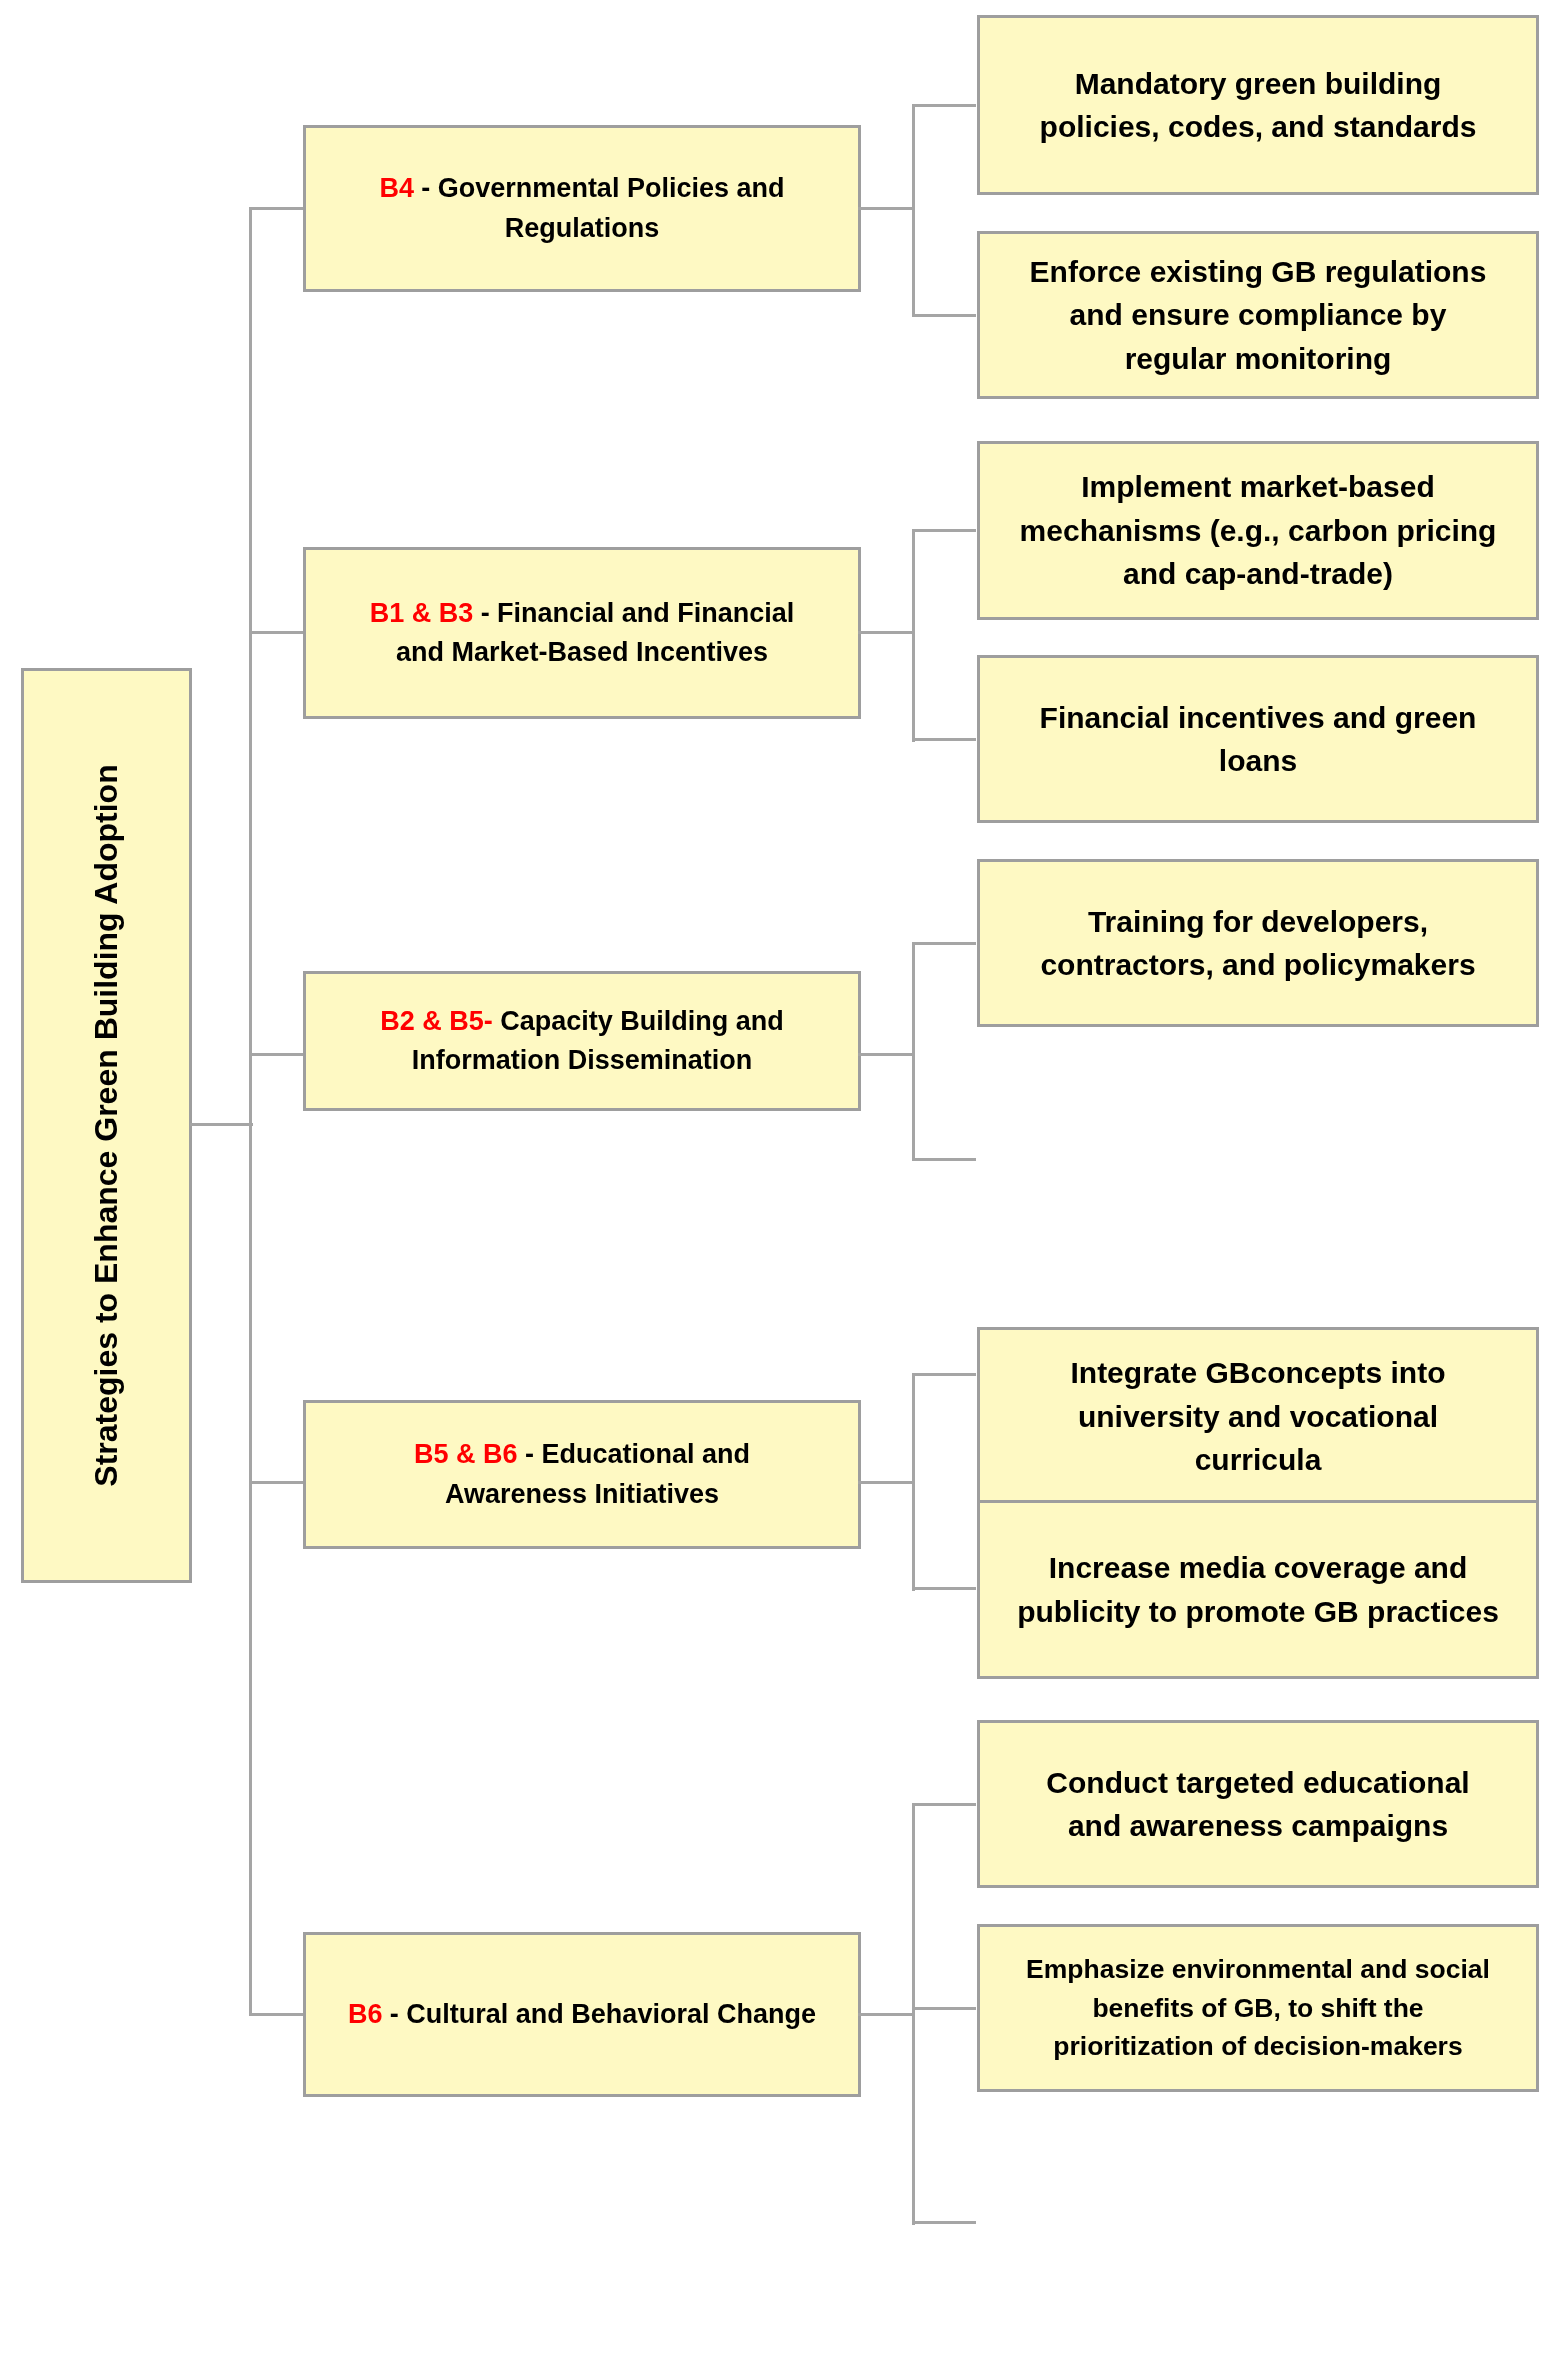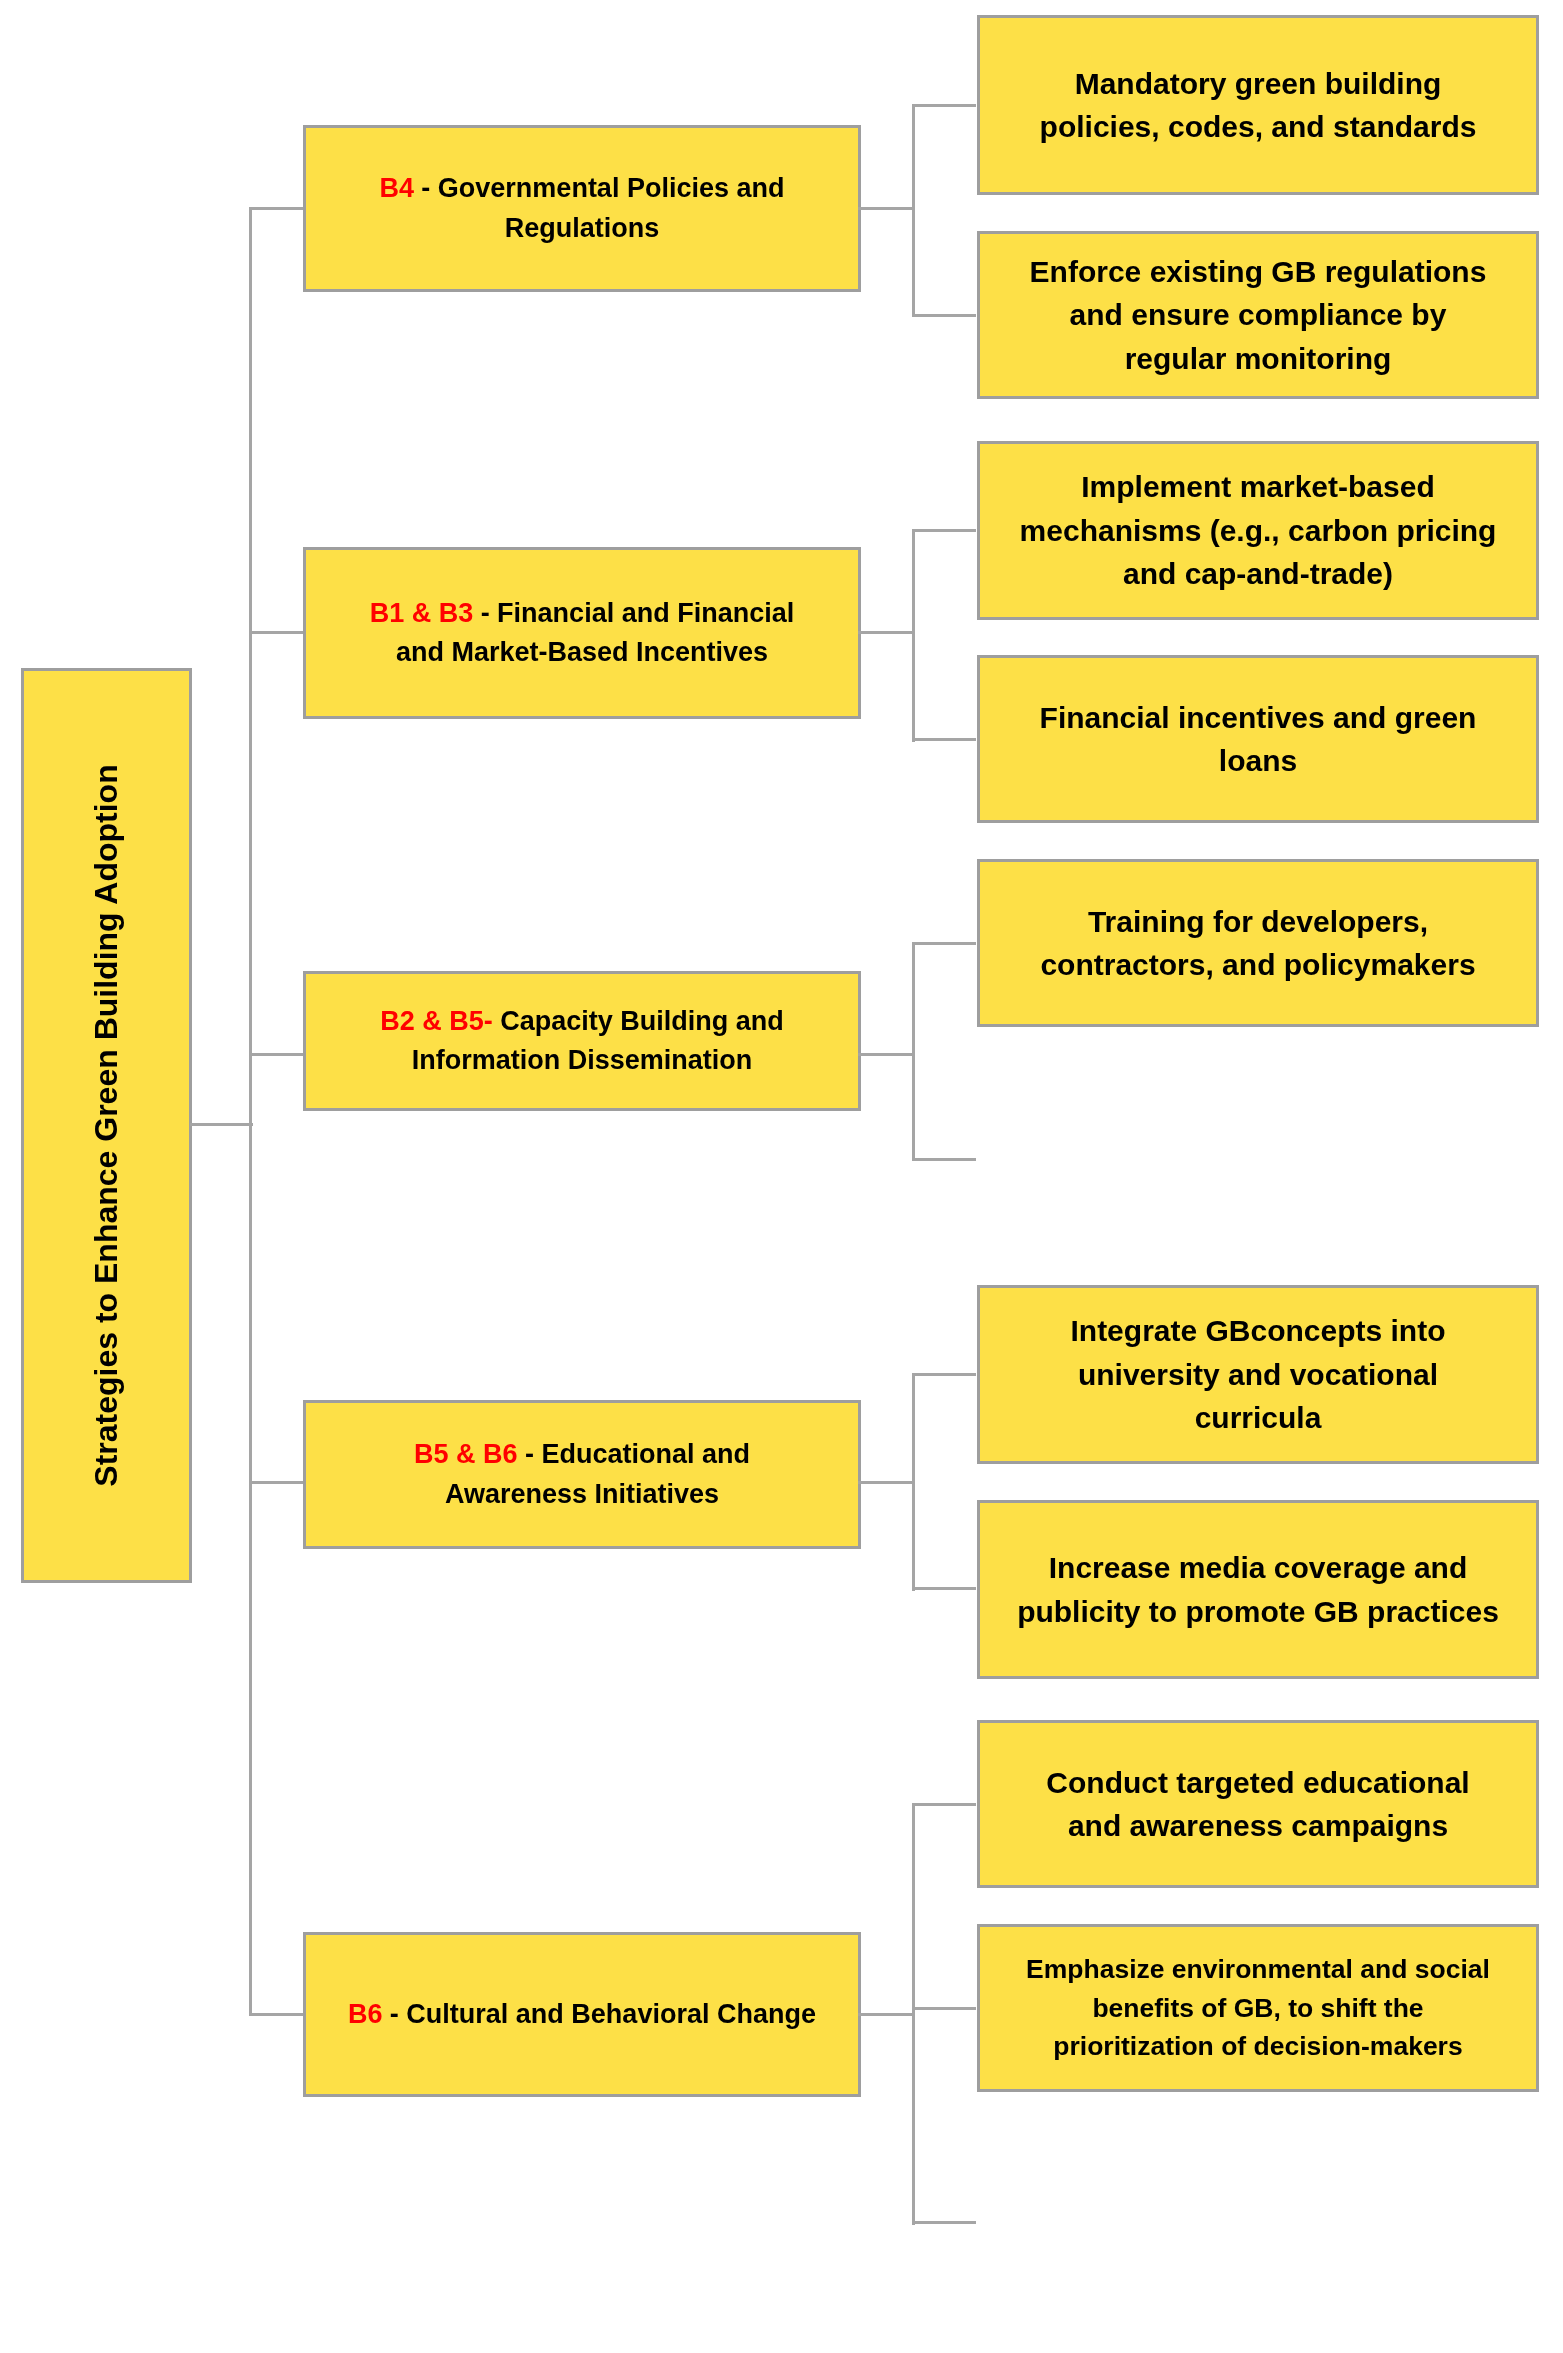--- a/index.html
+++ b/index.html
@@ -7,21 +7,21 @@
     position: relative;
     width: 1563px;
     height: 2354px;
     background: #ffffff;
     font-family: "Liberation Sans", "DejaVu Sans", sans-serif;
     color: #000000;
   }
   .box {
     position: absolute;
     box-sizing: border-box;
-    background: #fde047;
+    background: #fef9c3;
     border: 3.3px solid var(--gray, #9e9e9e);
     display: flex;
     align-items: center;
     justify-content: center;
     text-align: center;
   }
   .label {
     font-weight: bold;
     line-height: 1.45;
     color: #000000;
@@ -78,21 +78,21 @@
   </div>
   <div class="box leaf" style="top:441px;height:179px">
     <div class="label">Implement market-based mechanisms (e.g., carbon pricing and cap-and-trade)</div>
   </div>
   <div class="box leaf" style="top:655px;height:168px">
     <div class="label">Financial incentives and green loans</div>
   </div>
   <div class="box leaf" style="top:859px;height:168px">
     <div class="label">Training for developers, contractors, and policymakers</div>
   </div>
-  <div class="box leaf" style="top:1285px;height:179px">
+  <div class="box leaf" style="top:1327px;height:179px">
     <div class="label">Integrate GBconcepts into university and vocational curricula</div>
   </div>
   <div class="box leaf" style="top:1500px;height:179px">
     <div class="label">Increase media coverage and publicity to promote GB practices</div>
   </div>
   <div class="box leaf" style="top:1720px;height:168px">
     <div class="label">Conduct targeted educational and awareness campaigns</div>
   </div>
   <div class="box leaf small" style="top:1924px;height:168px">
     <div class="label">Emphasize environmental and social benefits of GB, to shift the prioritization of decision-makers</div>

